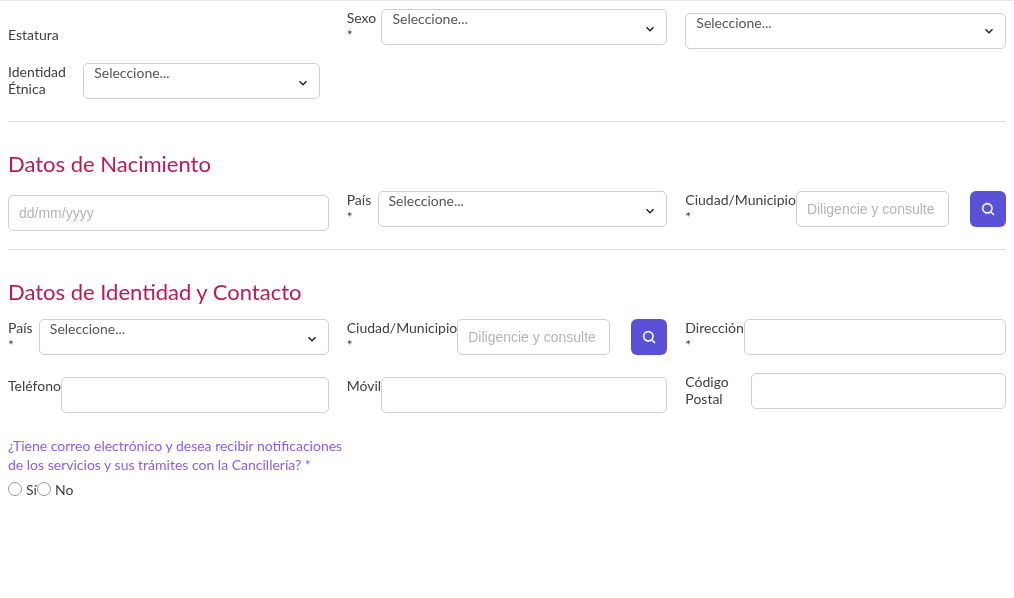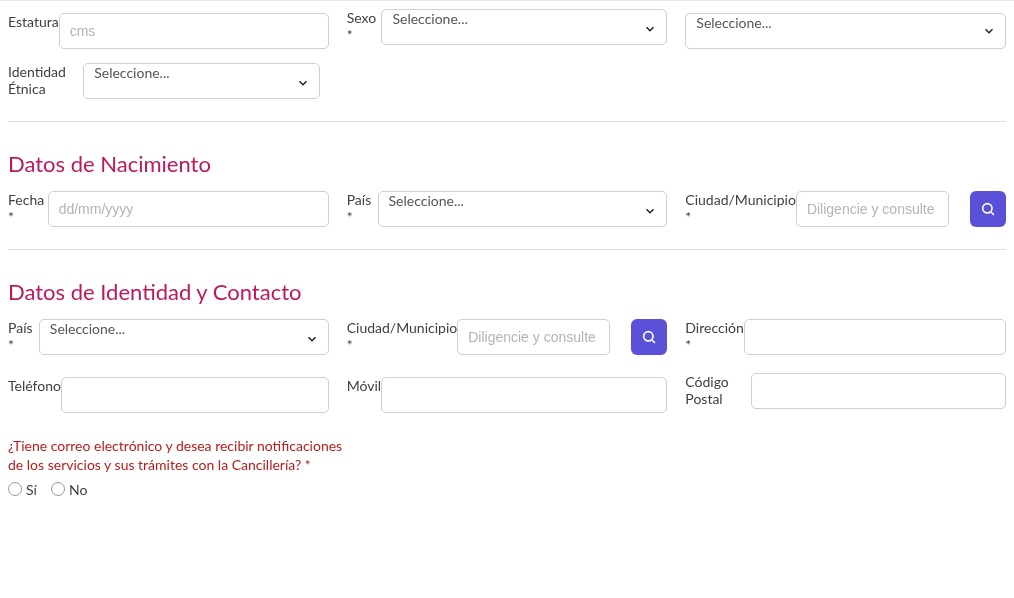--- a/index.html
+++ b/index.html
@@ -87,27 +87,26 @@
     cursor: pointer;
     flex: 0 0 36px;
   }
   .icon-btn svg { display: block; }
   .question-block {
     margin-top: 24px;
     max-width: 340px;
   }
   .question-text {
     font-size: 14px;
-    color: #b91c1c;
+    color: #8b5cf6;
     line-height: 1.35;
     margin-bottom: 6px;
   }
   .radios {
     display: flex;
-    gap: 14px;
     align-items: center;
   }
   .radio-opt {
     display: flex;
     align-items: center;
     gap: 4px;
     font-size: 14px;
     color: #3f3f3f;
     cursor: pointer;
   }
@@ -119,21 +118,20 @@
     display: inline-block;
   }
   .field.single { max-width: 312px; }
 </style>
 </head>
 <body>
 
 <div class="row">
   <div class="field">
     <label class="field-label">Estatura</label>
-    <input class="input" type="text" placeholder="cms" style="">
   </div>
   <div class="field">
     <label class="field-label">Sexo *</label>
     <div class="select-wrap">
       <div class="select">Seleccione...</div>
       <span class="chev">
         <svg width="14" height="14" viewBox="0 0 24 24" fill="none" stroke="#222" stroke-width="2.5">
             <polyline points="6 9 12 15 18 9"></polyline>
           </svg>
       </span>
@@ -164,21 +162,20 @@
     </div>
   </div>
 </div>
 
 <hr class="divider">
 
 <h2 class="section-title">Datos de Nacimiento</h2>
 
 <div class="row">
   <div class="field">
-    <label class="field-label">Fecha *</label>
     <input class="input" type="text" placeholder="dd/mm/yyyy" style="">
   </div>
   <div class="field">
     <label class="field-label">País *</label>
     <div class="select-wrap">
       <div class="select">Seleccione...</div>
       <span class="chev">
         <svg width="14" height="14" viewBox="0 0 24 24" fill="none" stroke="#222" stroke-width="2.5">
             <polyline points="6 9 12 15 18 9"></polyline>
           </svg>

